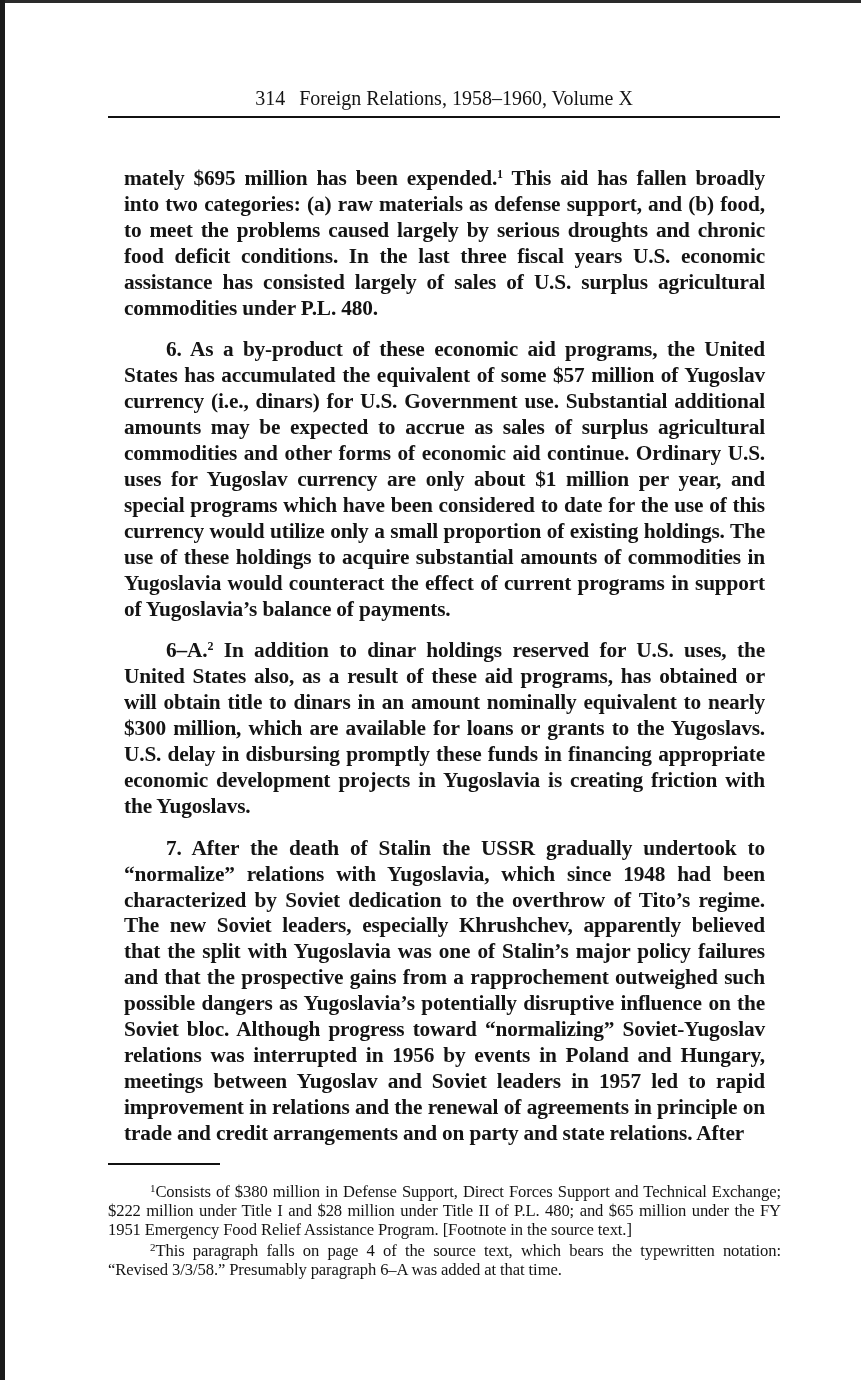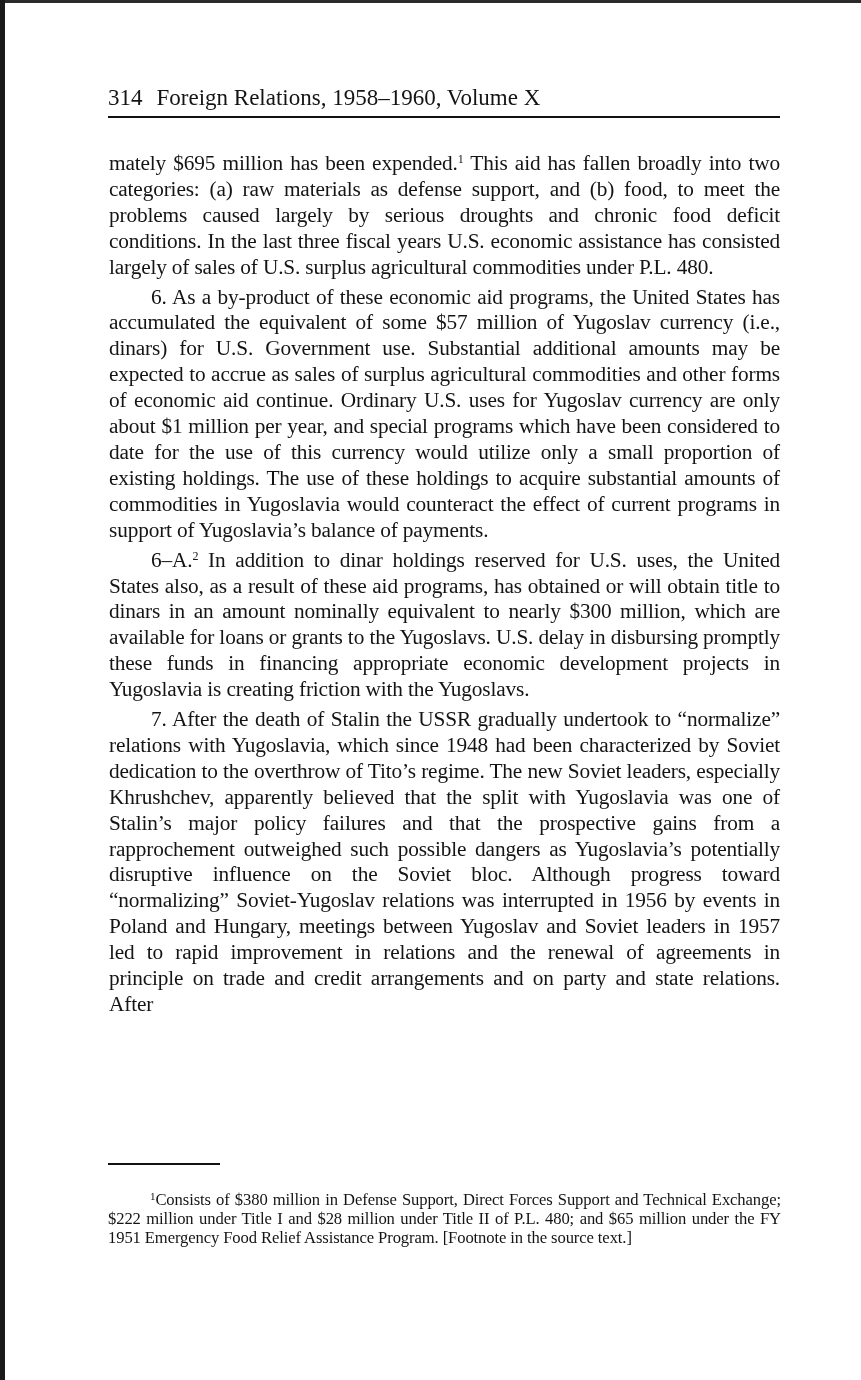--- a/index.html
+++ b/index.html
@@ -4,38 +4,38 @@
 <style>
   html, body { margin: 0; padding: 0; }
   body {
     width: 861px; height: 1380px; background: #ffffff; position: relative; overflow: hidden;
     font-family: "Liberation Serif", "DejaVu Serif", serif; color: #141414;
   }
   .scan-left { position: absolute; left: 0; top: 0; width: 5px; height: 1380px; background: #1a1a1a; }
   .scan-top { position: absolute; left: 0; top: 0; width: 861px; height: 3px; background: #2a2a2a; }
   .header {
     position: absolute; left: 108px; top: 84px; width: 672px;
-    font-size: 23px; line-height: 28px; white-space: nowrap;
+    font-size: 20px; line-height: 28px; white-space: nowrap; text-align: center;
   }
   .header .pno { margin-right: 14px; }
   .header-rule { position: absolute; left: 108px; top: 116px; width: 672px; height: 2px; background: #111; }
   .body-text {
     position: absolute; left: 108px; top: 150px; width: 673px;
     font-size: 21.3px; line-height: 25.9px; text-align: justify; letter-spacing: -0.15px;
   }
-  .body-text p { margin: 1px; }
+  .body-text p { margin: 16px; font-weight: bold; }
   .body-text p.indent { text-indent: 42px; margin-top: 4px; }
   .body-text sup { font-size: 12px; vertical-align: 7px; line-height: 0; }
   .section-head { font-style: italic; margin-top: 14px !important; }
   .fn-rule { position: absolute; left: 108px; top: 1163px; width: 112px; height: 2px; background: #111; }
   .footnotes {
     position: absolute; left: 108px; top: 1182px; width: 673px;
     font-size: 16.6px; line-height: 19px; text-align: justify; letter-spacing: -0.1px;
   }
-  .footnotes p { margin: 8px 0 2px 0; text-indent: 42px; font-family: Liberation Serif, serif; }
+  .footnotes p { margin: 0 0 2px 0; text-indent: 42px; font-family: Liberation Serif, serif; }
   .footnotes sup { font-size: 11px; vertical-align: 5px; line-height: 0; }
 </style>
 </head>
 <body>
 
 <div class="scan-top"></div>
 <div class="scan-left"></div>
 
 <div class="header">
   <span class="pno">314</span><span>Foreign Relations, 1958–1960, Volume X</span>
@@ -50,13 +50,14 @@
   <p class="indent"><span>6–A.</span><sup>2</sup><span>  In addition to dinar holdings reserved for U.S. uses, the United States also, as a result of these aid programs, has obtained or will obtain title to dinars in an amount nominally equivalent to nearly $300 million, which are available for loans or grants to the Yugoslavs. U.S. delay in disbursing promptly these funds in financing appropriate economic development projects in Yugoslavia is creating friction with the Yugoslavs.</span></p>
 
 
   <p class="indent">7.  After the death of Stalin the USSR gradually undertook to “normalize” relations with Yugoslavia, which since 1948 had been characterized by Soviet dedication to the overthrow of Tito’s regime. The new Soviet leaders, especially Khrushchev, apparently believed that the split with Yugoslavia was one of Stalin’s major policy failures and that the prospective gains from a rapprochement outweighed such possible dangers as Yugoslavia’s potentially disruptive influence on the Soviet bloc. Although progress toward “normalizing” Soviet-Yugoslav relations was interrupted in 1956 by events in Poland and Hungary, meetings between Yugoslav and Soviet leaders in 1957 led to rapid improvement in relations and the renewal of agreements in principle on trade and credit arrangements and on party and state relations. After</p>
 </div>
 
 <div class="fn-rule"></div>
 
 <div class="footnotes">
   <p><sup>1</sup><span>Consists of $380 million in Defense Support, Direct Forces Support and Technical Exchange; $222 million under Title I and $28 million under Title II of P.L. 480; and $65 million under the FY 1951 Emergency Food Relief Assistance Program. [Footnote in the source text.]</span></p>
+  <p><sup>2</sup><span>This paragraph falls on page 4 of the source text, which bears the typewritten notation: “Revised 3/3/58.” Presumably paragraph 6–A was added at that time.</span></p>
 </div>
 
 </body></html>

